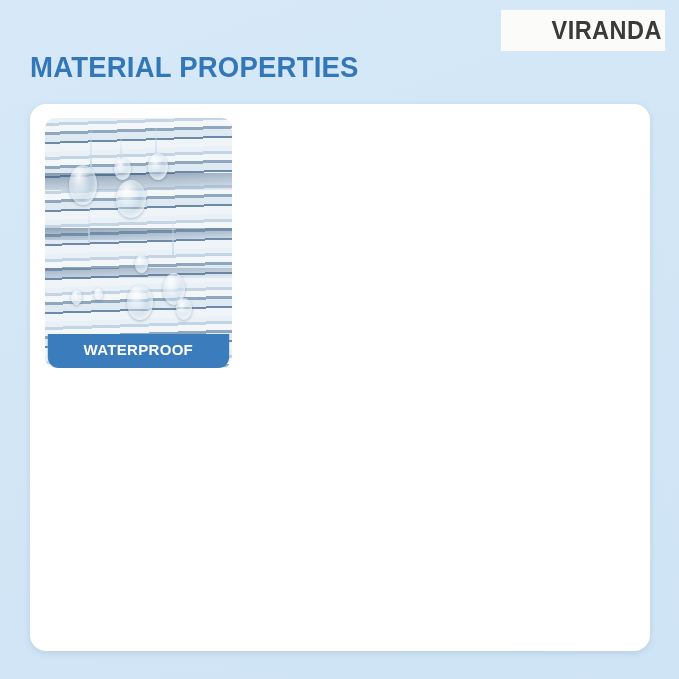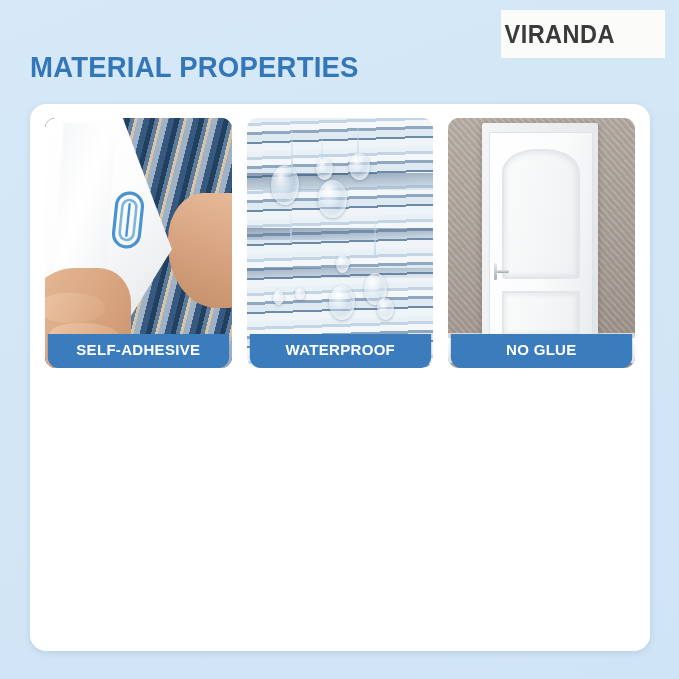--- a/index.html
+++ b/index.html
@@ -10,23 +10,23 @@
   }
   body {
     background: linear-gradient(160deg, #d7e9f8 0%, #d2e6f6 45%, #cfe4f5 100%);
     position: relative;
   }
 
   
   .brand-box {
     position: absolute;
     left: 501px; top: 10px;
-    width: 164px; height: 48px;
+    width: 164px; height: 41px;
     background: #fbfbfa;
-    display: flex; align-items: center; justify-content: flex-start;
+    display: flex; align-items: center; justify-content: flex-end;
   }
   .brand-text {
     font-size: 25px;
     font-weight: bold;
     letter-spacing: 0.5px;
     color: #3a3a3a;
     font-family: "Liberation Sans", sans-serif;
     transform: scaleX(0.94);
   }
 
@@ -369,40 +369,20 @@
   <span class="brand-text">VIRANDA</span>
 </div>
 
 <h1 class="page-title">MATERIAL PROPERTIES</h1>
 
 <div class="card">
   <div class="grid">
 
 
 
-    <div class="tile">
-      <div class="tile-photo">
-        <div class="sa-bg"></div>
-        <div class="sa-hand-right"></div>
-        <div class="sa-backing"></div>
-        <div class="sa-fold"></div>
-        <div class="sa-clip">
-          <svg width="40" height="64" viewBox="0 0 40 64">
-            <rect x="7" y="5" width="26" height="54" rx="13" fill="none" stroke="#4b93cf" stroke-width="3.2"></rect>
-            <rect x="13" y="12" width="14" height="40" rx="7" fill="none" stroke="#7fb6dd" stroke-width="2.6"></rect>
-            <line x1="20" y1="16" x2="20" y2="48" stroke="#4b93cf" stroke-width="2.4" stroke-linecap="round"></line>
-          </svg>
-        </div>
-        <div class="sa-hand-left"></div>
-        <div class="sa-finger" style="left:-2%; bottom:18%; width:34%; height:12%;"></div>
-        <div class="sa-finger" style="left:2%; bottom:6%; width:38%; height:12%;"></div>
-        <div class="sa-finger" style="left:10%; bottom:-4%; width:38%; height:12%;"></div>
-      </div>
-      <div class="tile-label">SELF-ADHESIVE</div>
-    </div>
 
     <div class="tile">
       <div class="tile-photo">
         <div class="wp-bg"></div>
         <div class="wp-band" style="top:22%; height:7%;"></div>
         <div class="wp-band" style="top:44%; height:5%;"></div>
         <div class="wp-band" style="top:60%; height:4%; opacity:.7;"></div>
         <div class="trail" style="left:24%; top:2%; height:20%;"></div>
         <div class="trail" style="left:40%; top:6%; height:14%;"></div>
         <div class="trail" style="left:59%; top:2%; height:16%;"></div>
@@ -416,34 +396,15 @@
         <div class="drop" style="left:63%; top:62%; width:12%; height:13%;"></div>
         <div class="drop" style="left:70%; top:72%; width:9%; height:9%;"></div>
         <div class="drop" style="left:14%; top:69%; width:6%; height:6%;"></div>
         <div class="drop" style="left:26%; top:68%; width:5%; height:5%;"></div>
         <div class="drop" style="left:48%; top:55%; width:7%; height:7%;"></div>
       </div>
       <div class="tile-label">WATERPROOF</div>
     </div>
 
 
-    <div class="tile">
-      <div class="tile-photo">
-        <div class="ng-wall"></div>
-        <div class="ng-baseboard">
-            <div class="ng-baseboard-shadow"></div>
-          </div>
-        <div class="ng-frame">
-          <div class="ng-door">
-            <div class="ng-panel-top"></div>
-            <div class="ng-panel-bottom"></div>
-            <div class="ng-handle">
-              <div class="ng-handle-plate"></div>
-              <div class="ng-handle-bar"></div>
-            </div>
-          </div>
-        </div>
-      </div>
-      <div class="tile-label">NO GLUE</div>
-    </div>
 
   </div>
 </div>
 
 </body></html>

